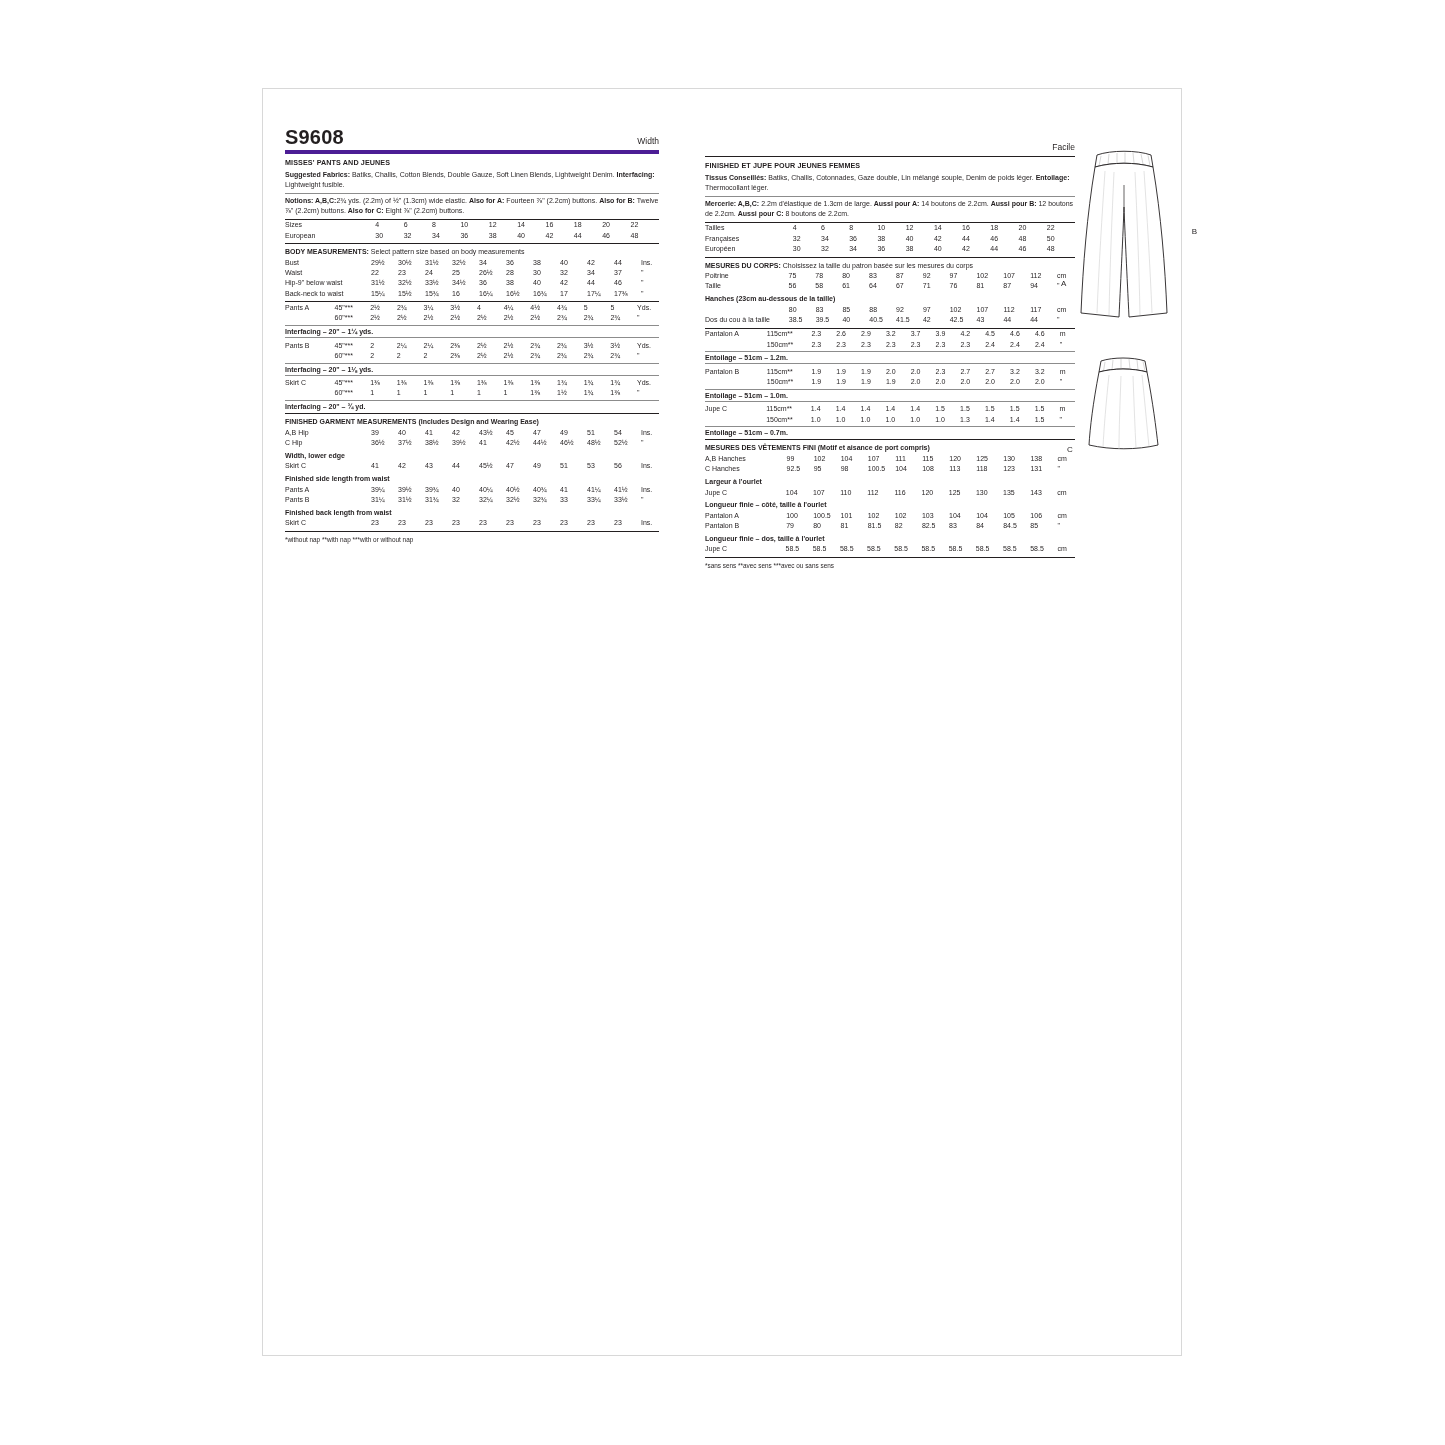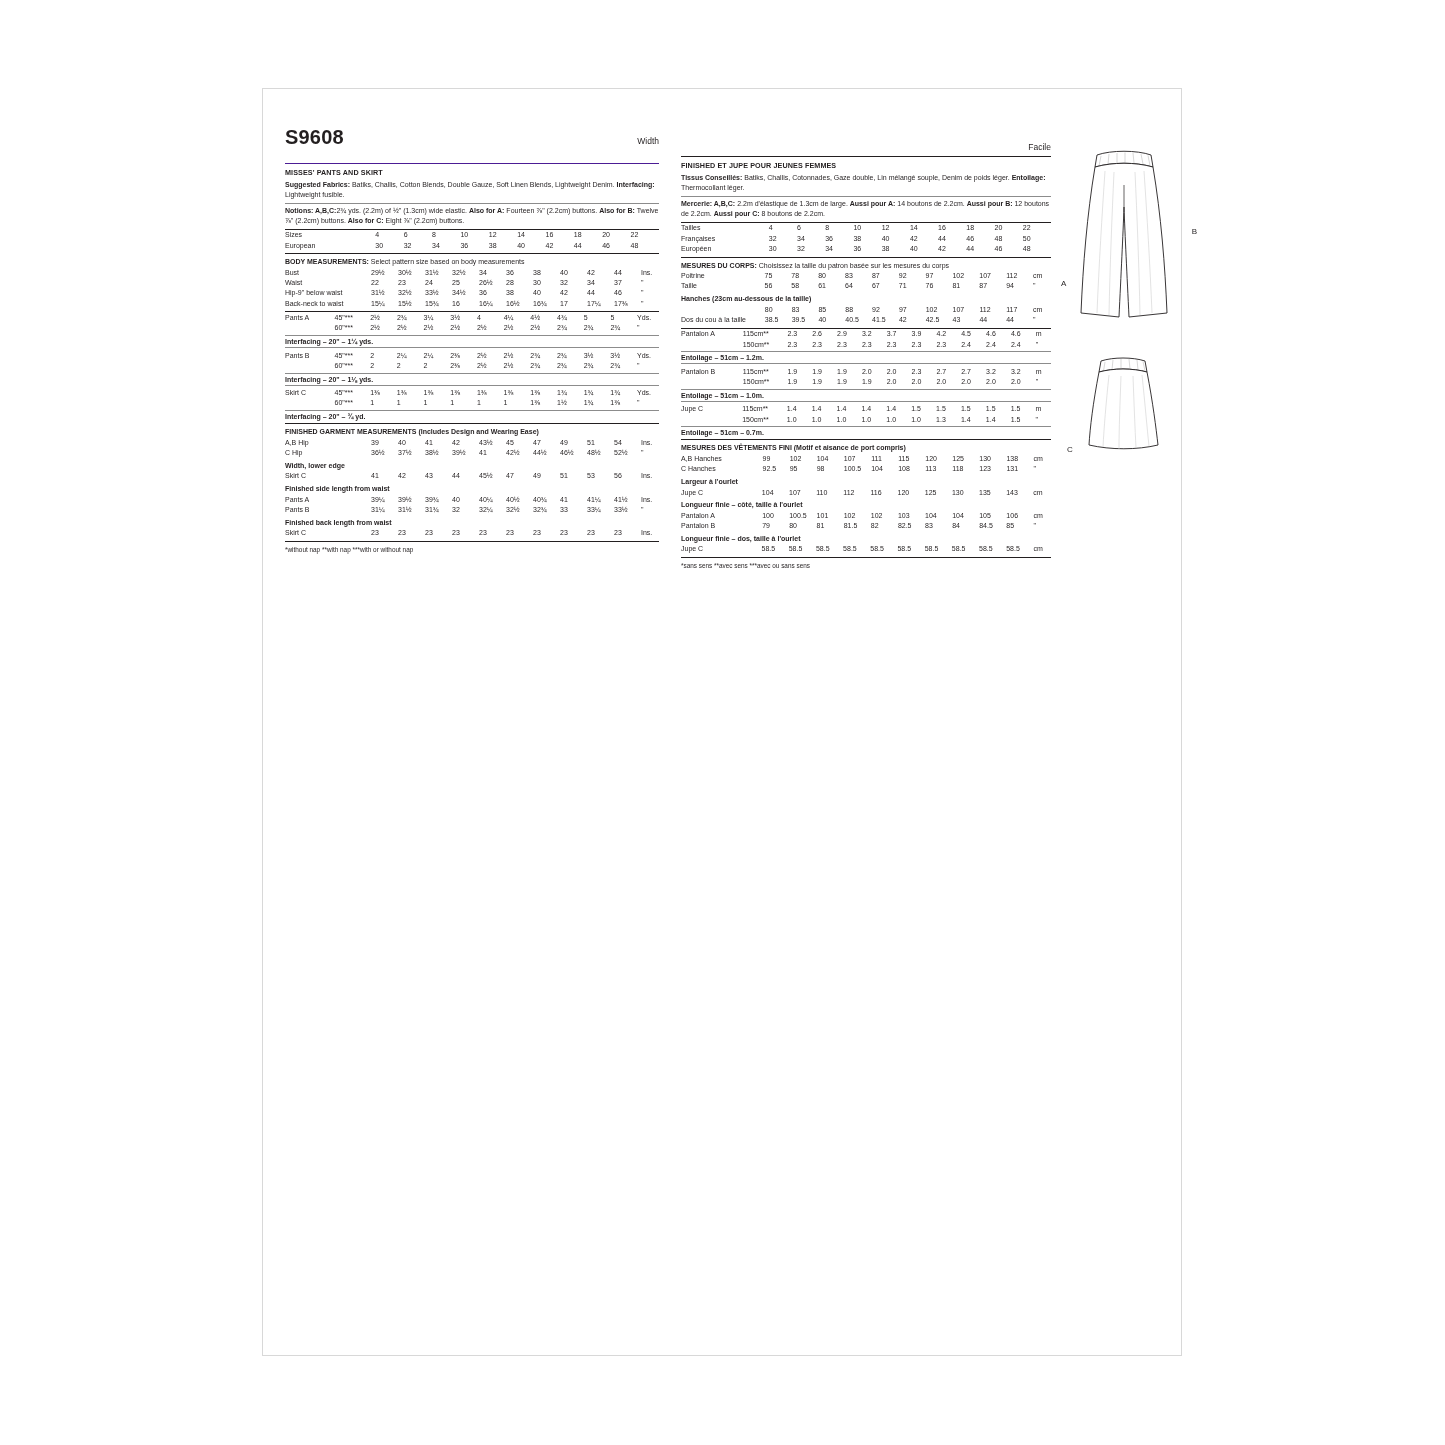--- a/index.html
+++ b/index.html
@@ -31,36 +31,36 @@
     width: 880px;
   }
   .col-left {
     position: absolute;
     left: 0px;
     top: 0px;
     width: 374px;
   }
   .col-right {
     position: absolute;
-    left: 396px;
+    left: 420px;
     top: 0px;
     width: 370px;
   }
   .col-art {
     position: absolute;
     left: 790px;
     top: 18px;
     width: 110px;
   }
   .title-row {
     display: flex;
     align-items: flex-end;
     justify-content: space-between;
-    border-bottom: 1px solid #4c1d95;
-    padding-bottom: 16px;
+    border-bottom: 4px solid #4c1d95;
+    padding-bottom: 3px;
   }
   .pattern-no {
     font-size: 20px;
     font-weight: bold;
     letter-spacing: .2px;
     line-height: 1;
   }
   .difficulty {
     font-size: 8.5px;
     line-height: 1;
@@ -166,21 +166,21 @@
 <div class="page">
   <div class="inner">
 
     <div class="col-left">
 
       <div class="title-row">
         <div class="pattern-no">S9608</div>
         <div class="difficulty">Width</div>
       </div>
 
-      <div class="garment-title">MISSES' PANTS AND SKIRT</div>
+      <div class="garment-title">MISSES' PANTS AND JEUNES</div>
 
       <p class="para">
         <b>Suggested Fabrics:</b><span> Batiks, Challis, Cotton Blends, Double Gauze, Soft Linen Blends, Lightweight Denim. </span><b>Interfacing:</b><span> Lightweight fusible.</span>
       </p>
       <div class="rule-thin"></div>
       <p class="para">
         <b>Notions: A,B,C:</b><span>2¾ yds. (2.2m) of ½" (1.3cm) wide elastic. </span><b>Also for A:</b><span> Fourteen ⅞" (2.2cm) buttons. </span><b>Also for B:</b><span> Twelve ⅞" (2.2cm) buttons. </span><b>Also for C:</b><span> Eight ⅞" (2.2cm) buttons.</span>
       </p>
       <div class="rule"></div>
 

